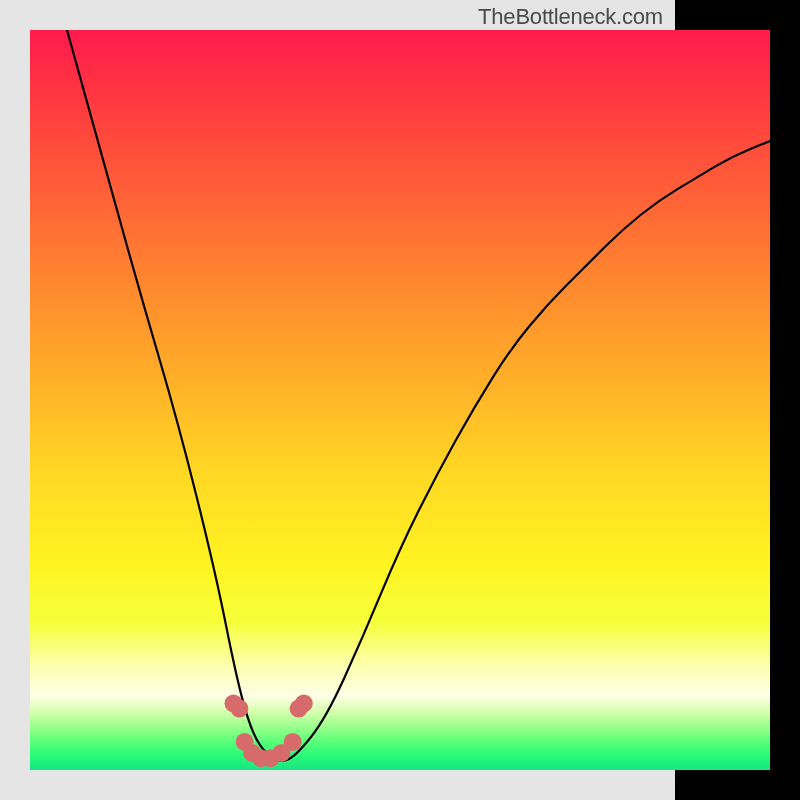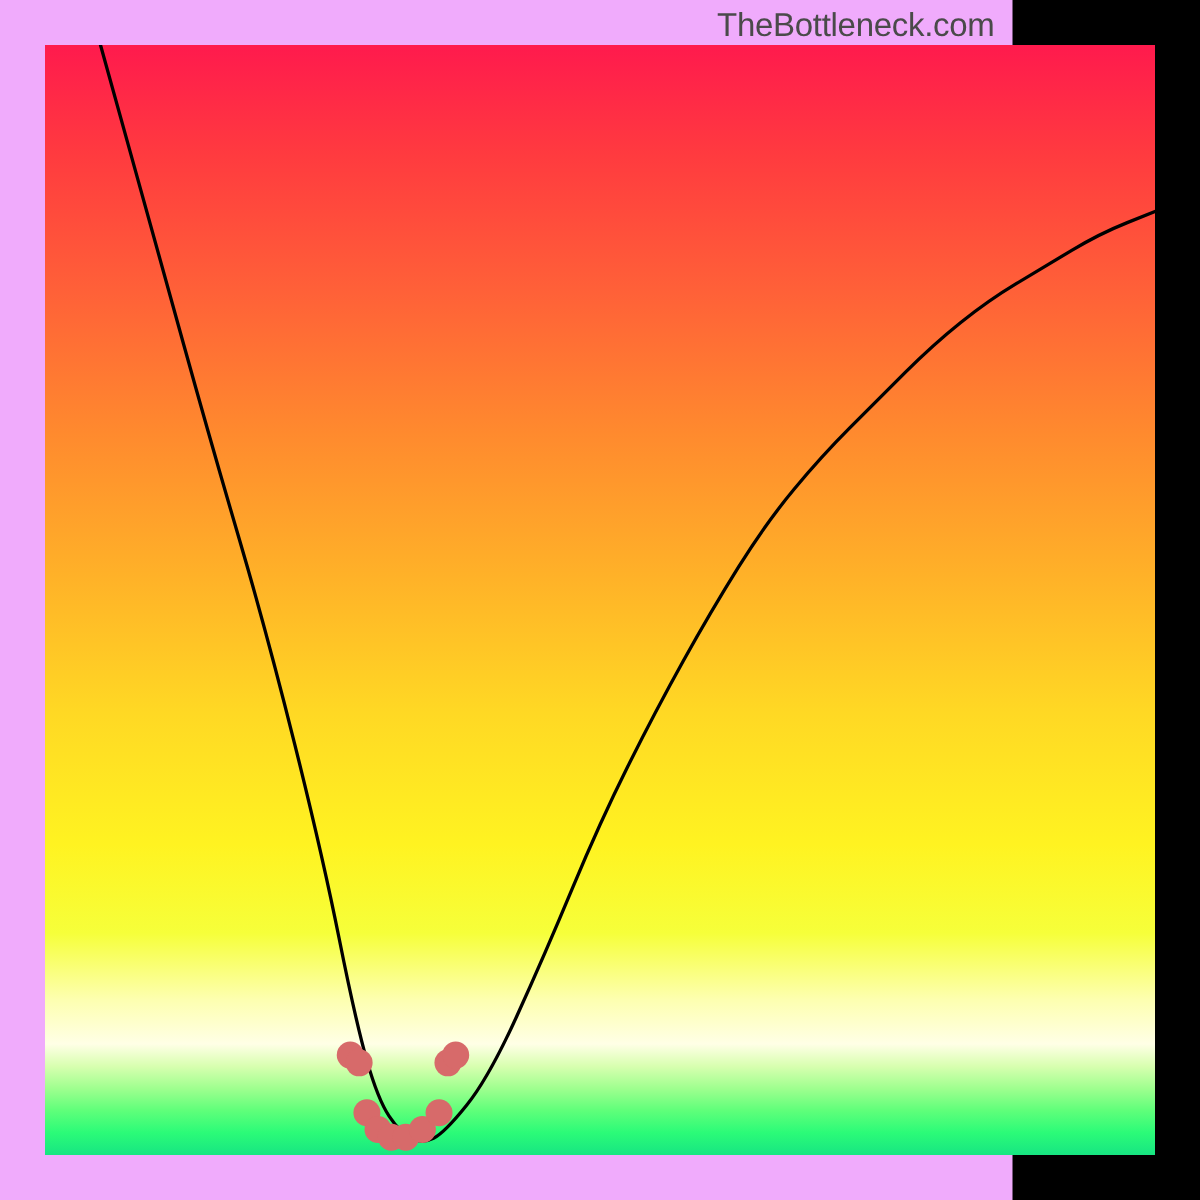--- a/index.html
+++ b/index.html
@@ -10,21 +10,21 @@
     overflow: hidden;
     background: #000;
     font-family: Arial, Helvetica, sans-serif;
   }
   .frame {
     position: absolute;
     top: 0;
     left: 0;
     width: 675px;
     height: 800px;
-    background: #f0abfc;
+    background: #e5e5e5;
   }
   .plot-area {
     position: absolute;
     top: 30px;
     left: 30px;
     width: 740px;
     height: 740px;
     overflow: hidden;
   }
   .gradient {

